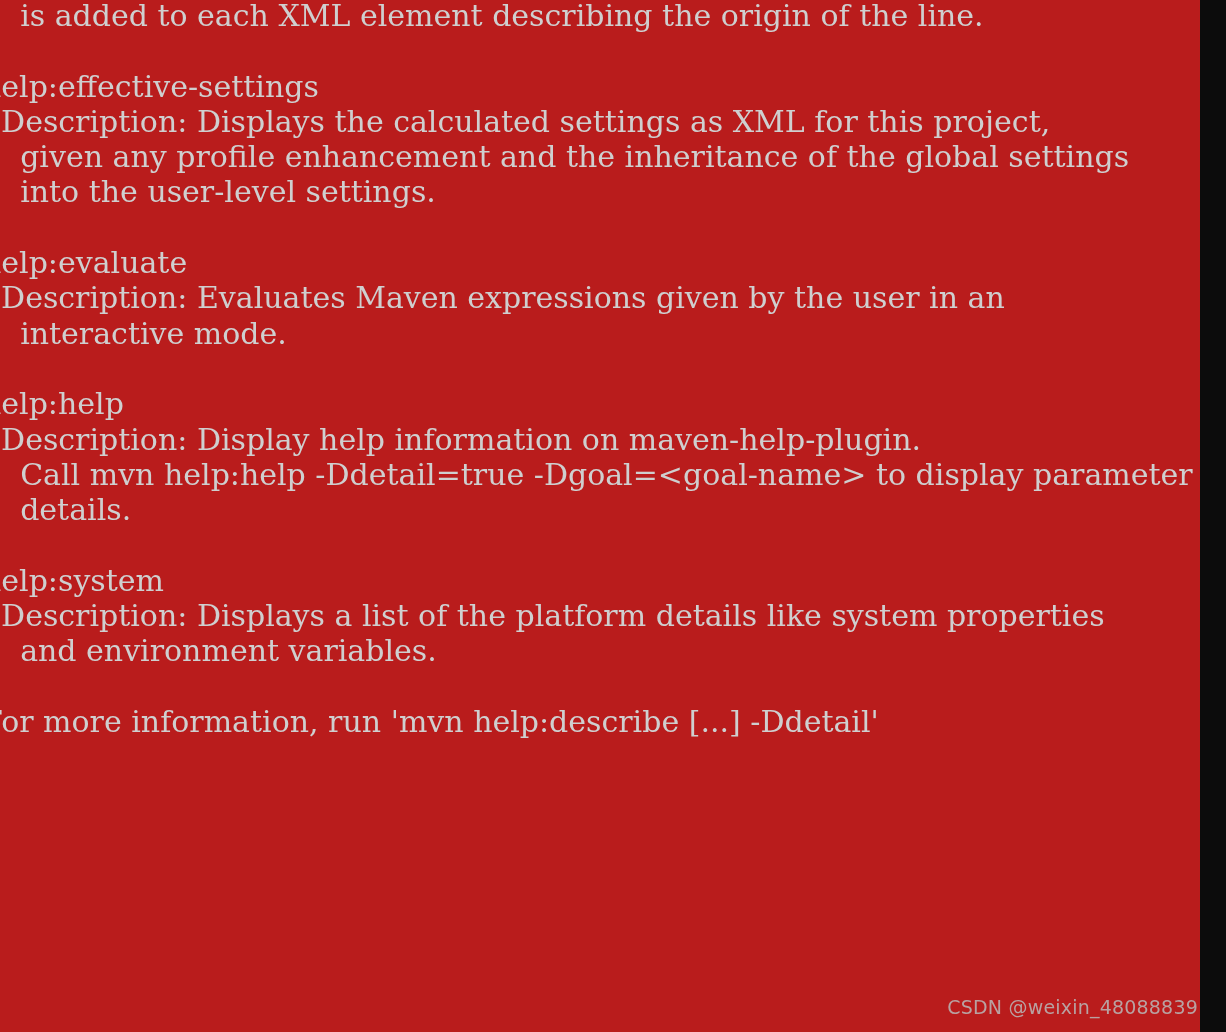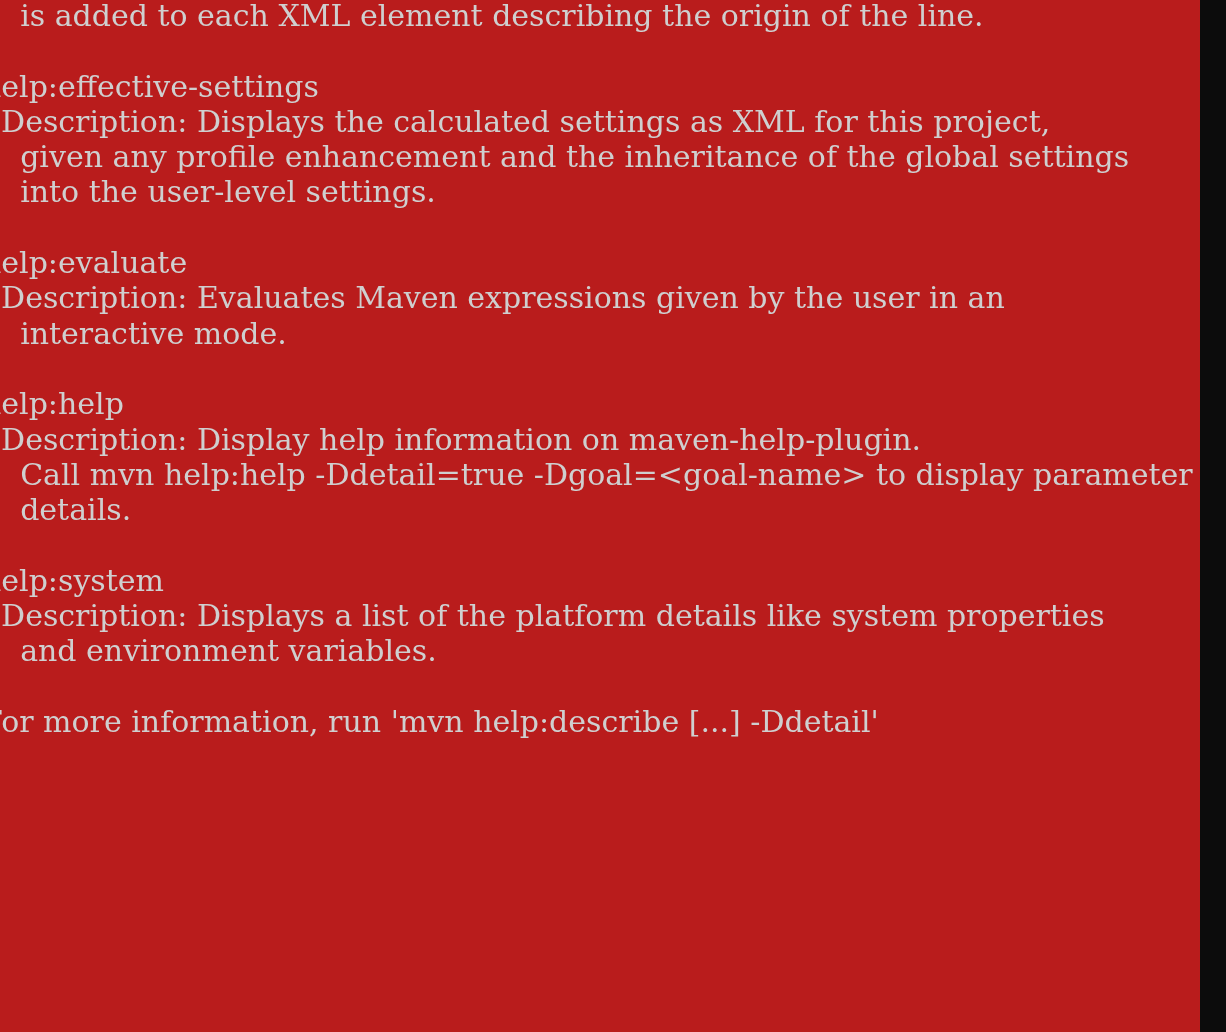--- a/index.html
+++ b/index.html
@@ -120,14 +120,15 @@
         
       </div>
 
       <div class="line">
         
       </div>
     </div>
 
   </div>
 
+  <div id="watermark">CSDN @weixin_48088839</div>
 
 </div>
 
 </body></html>

